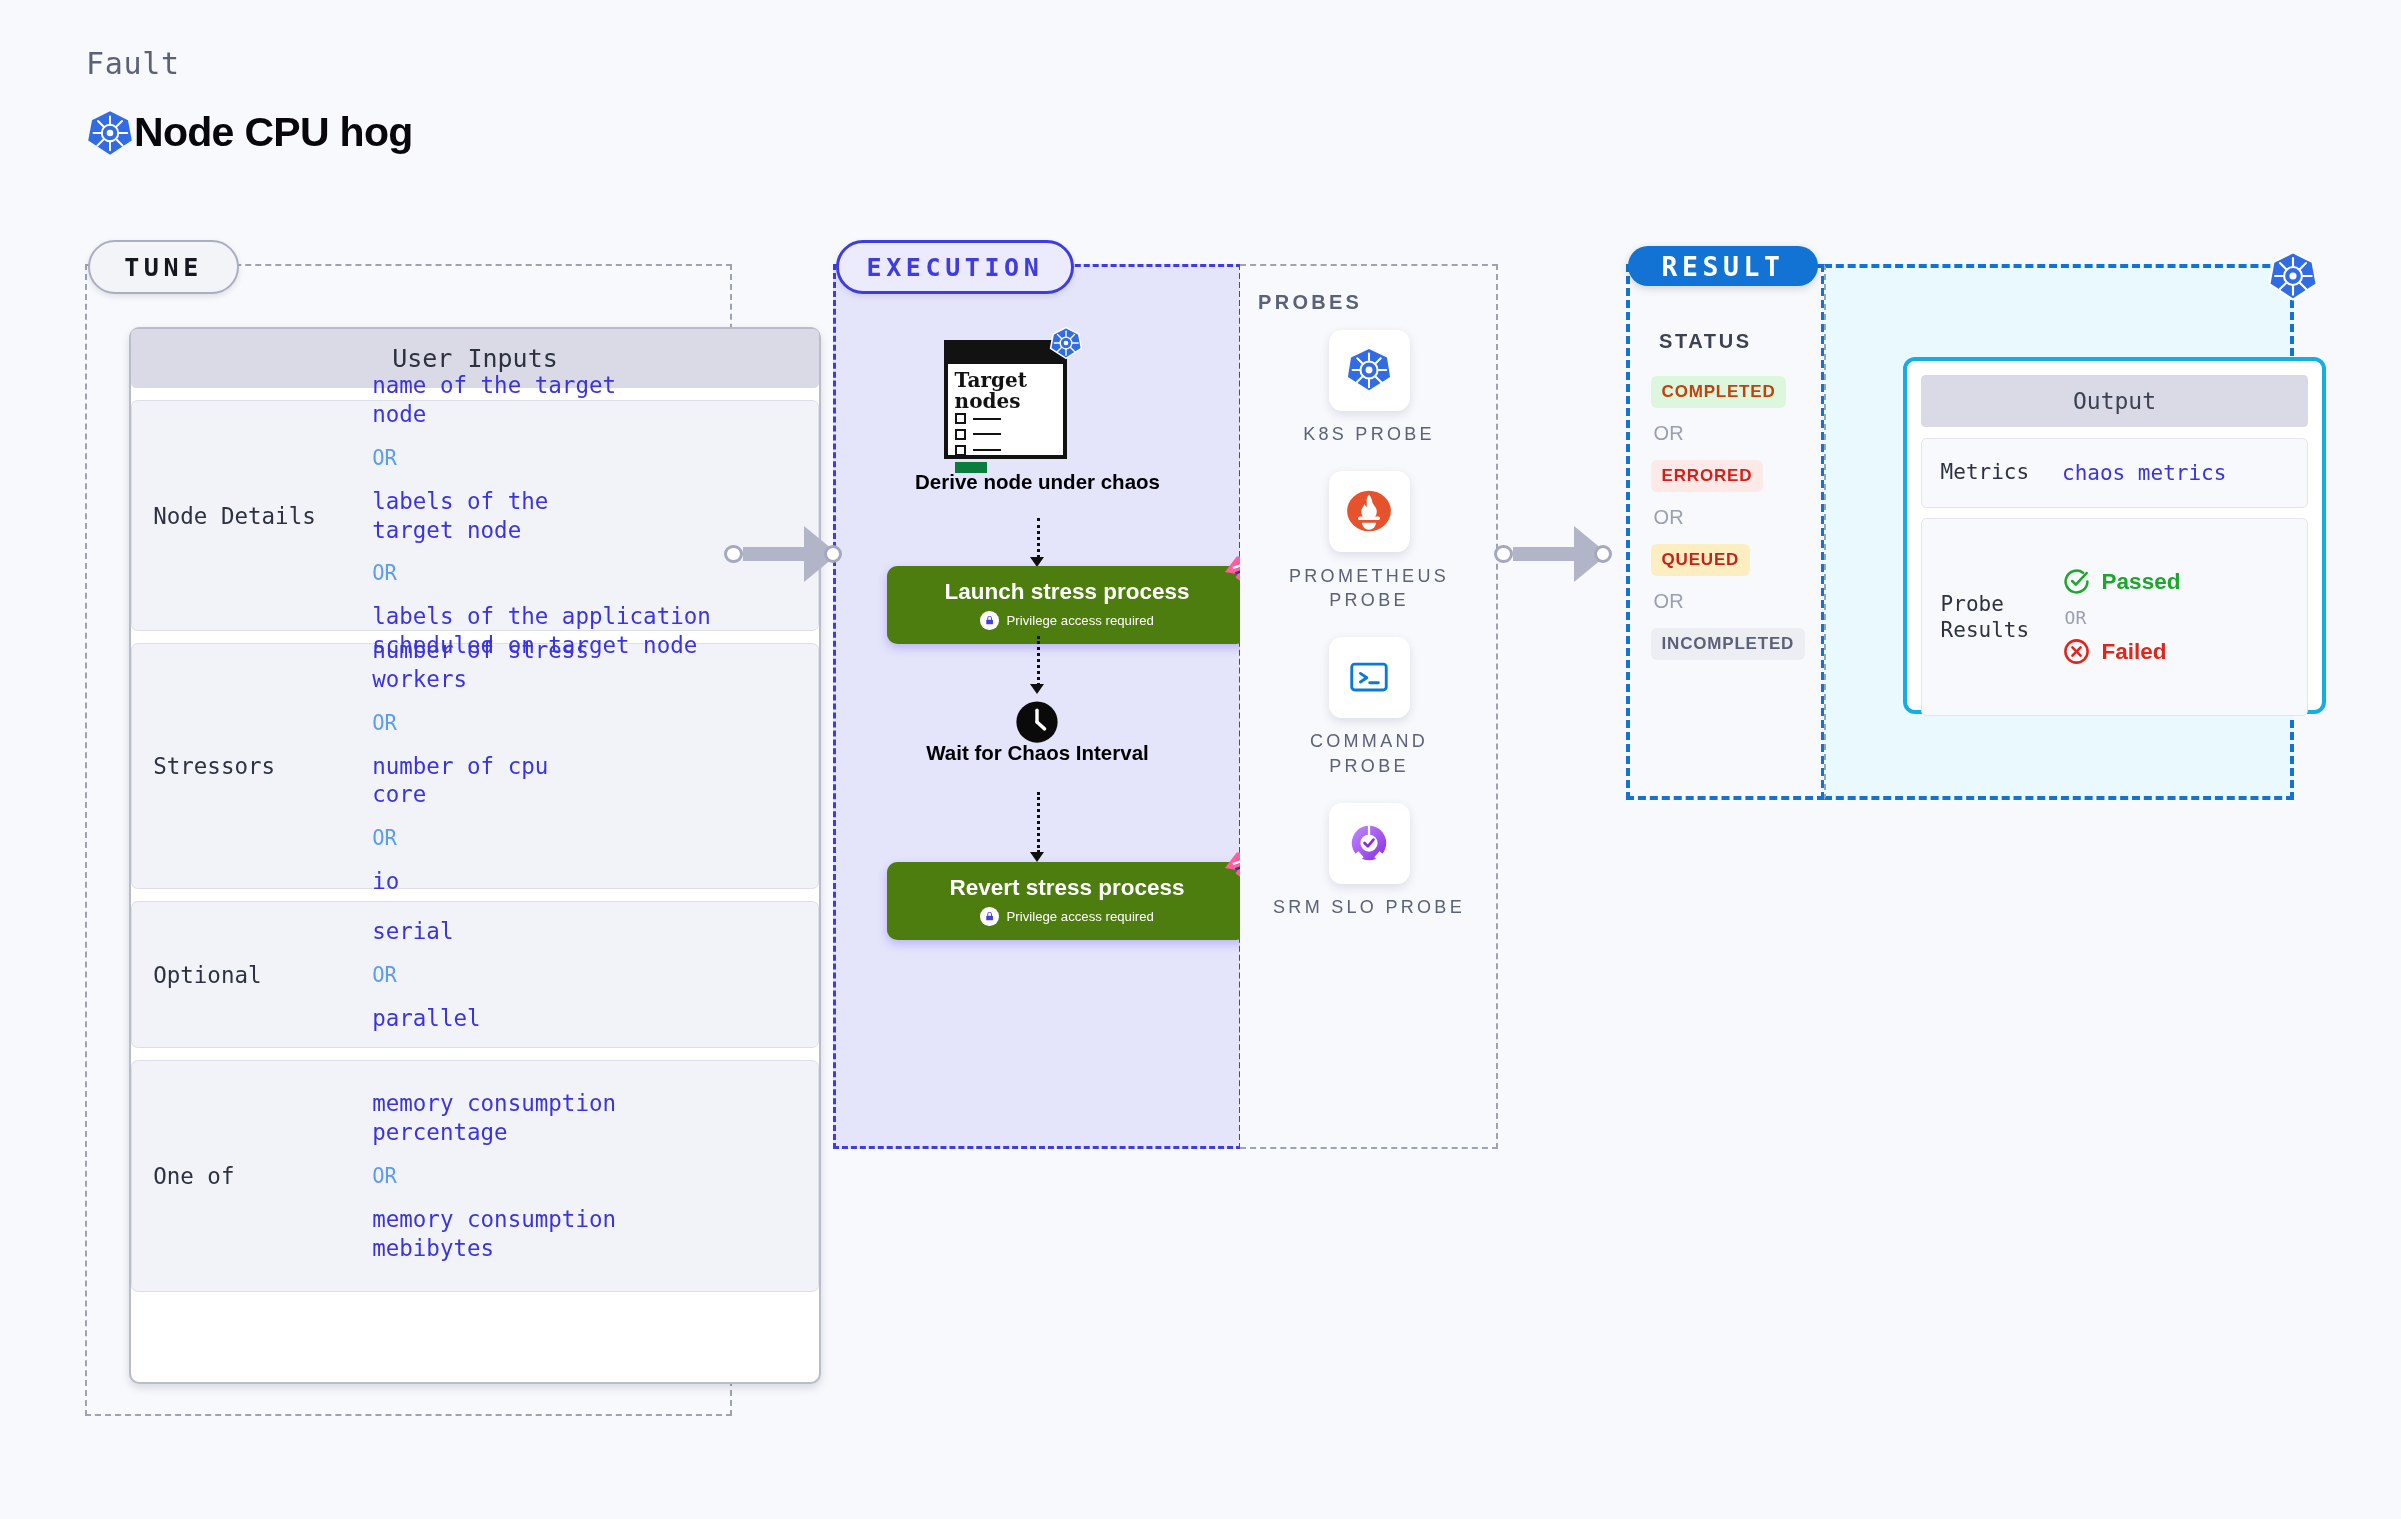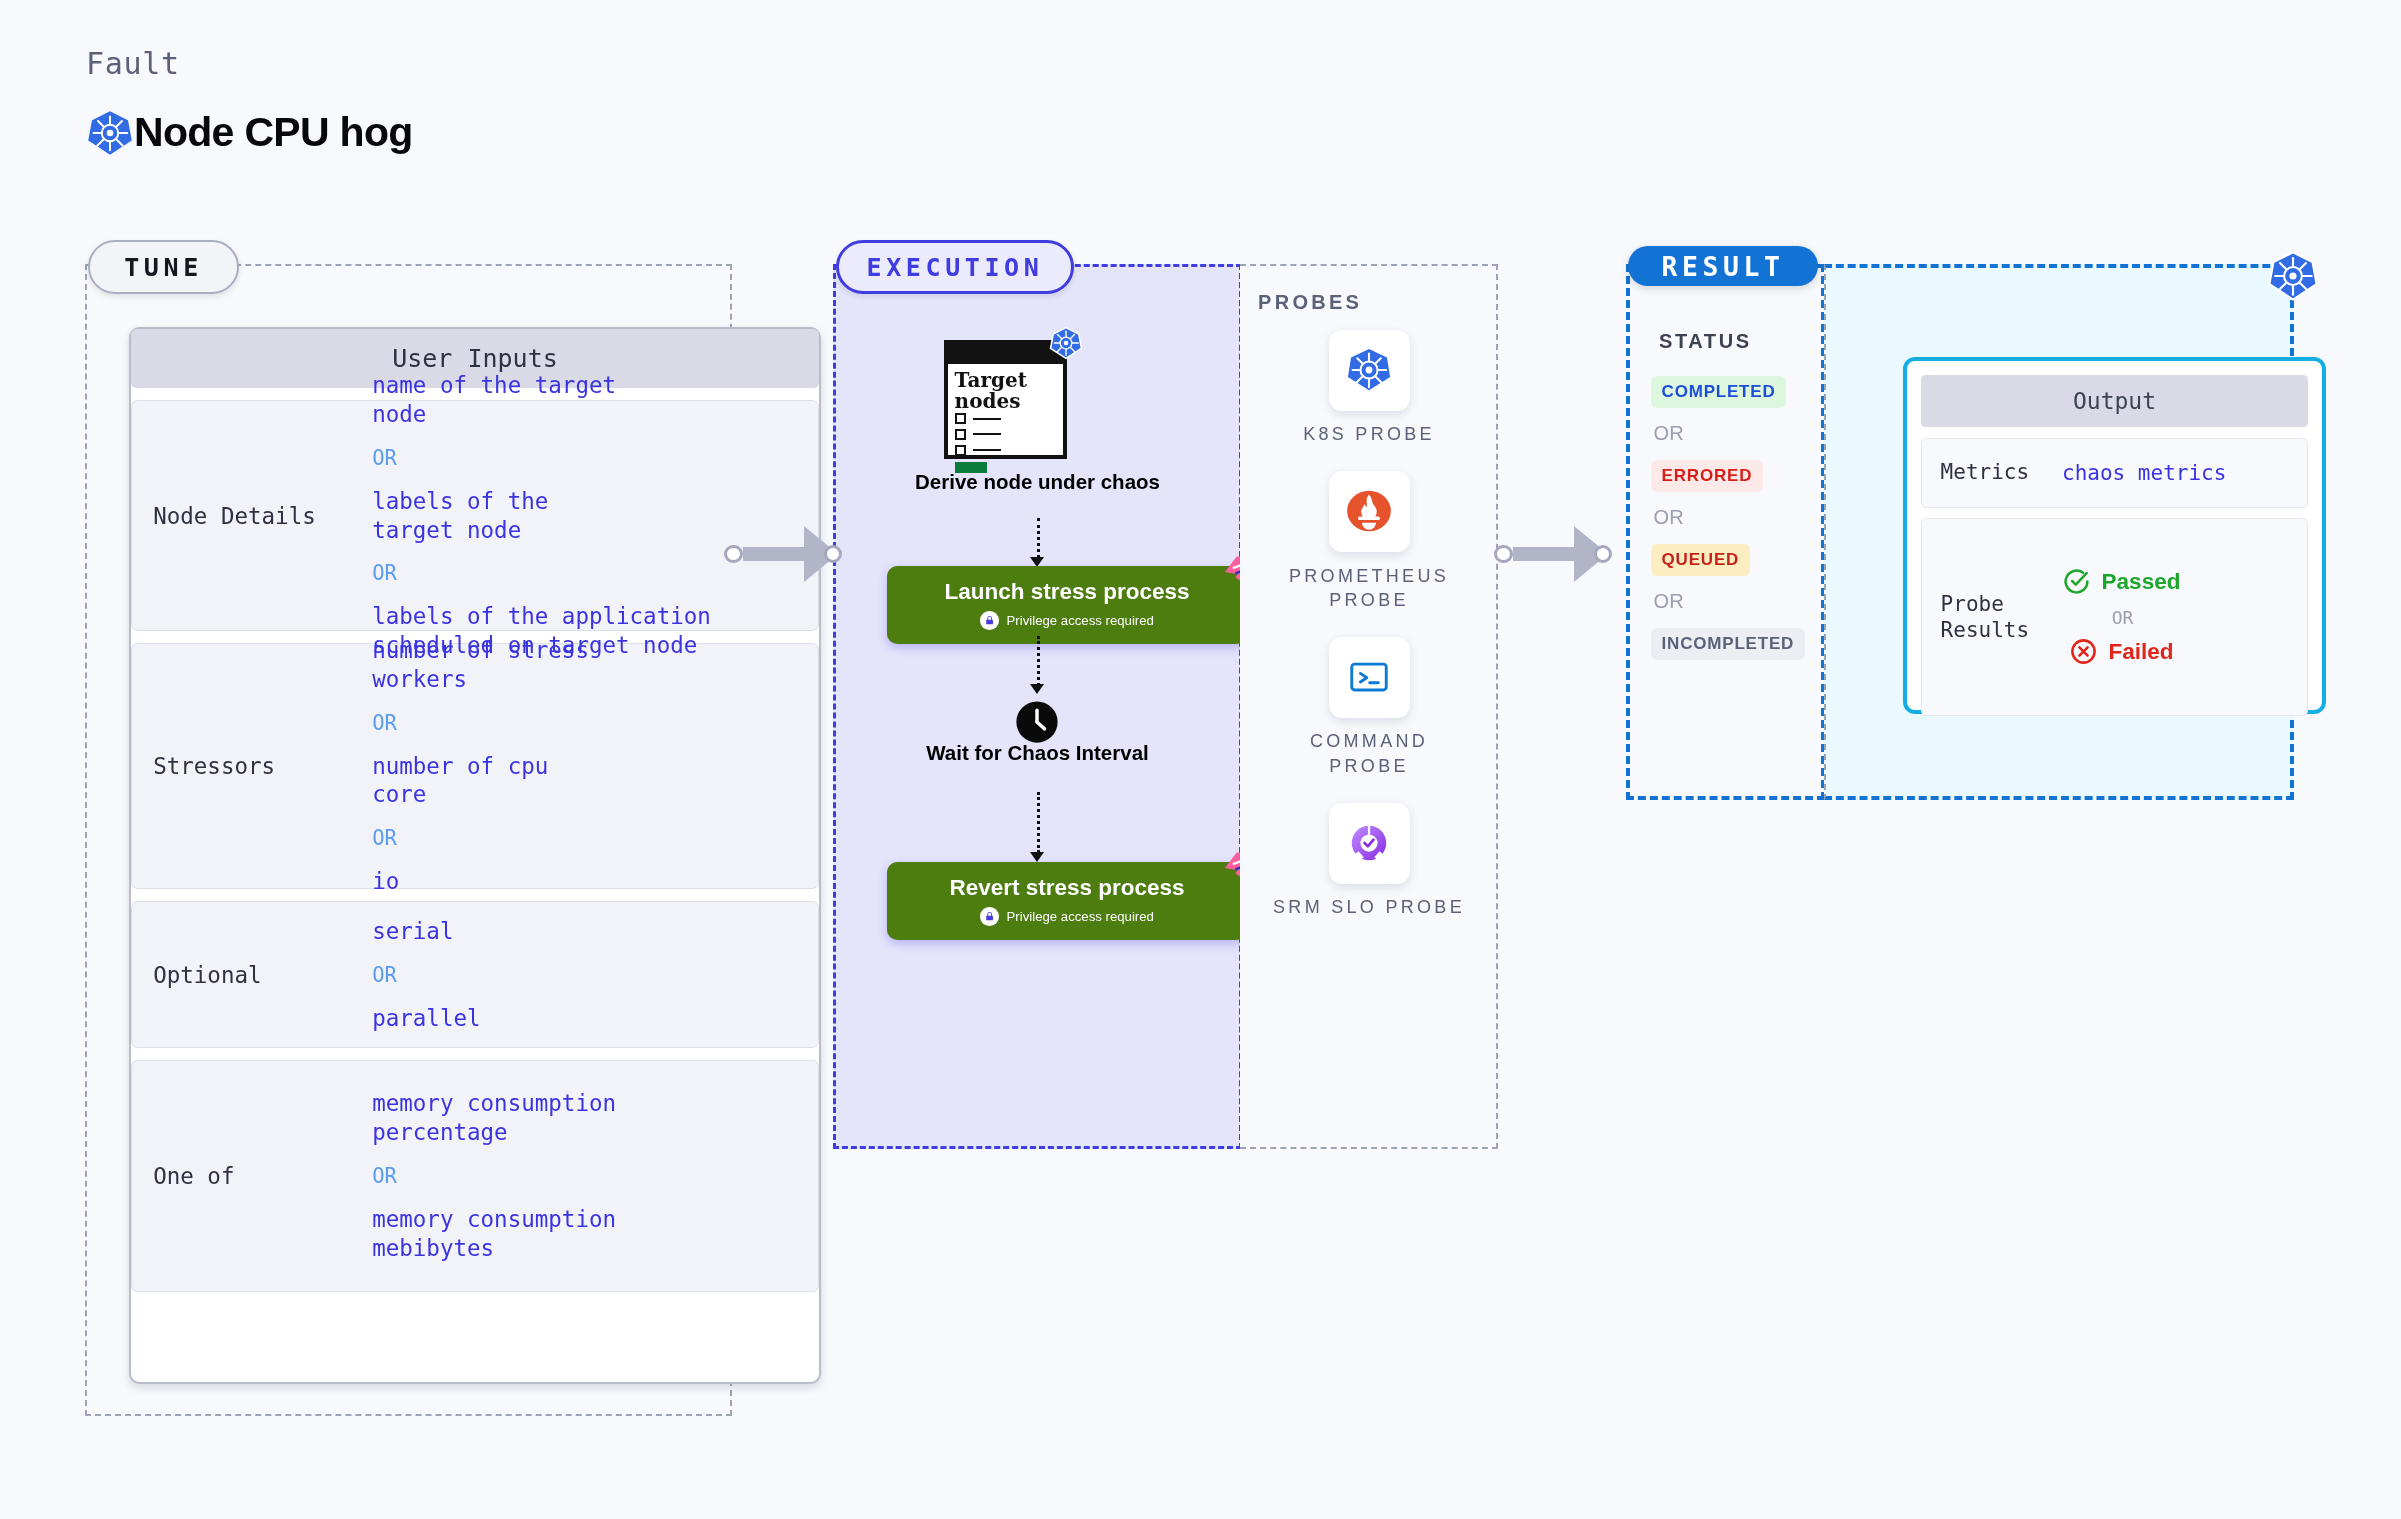--- a/index.html
+++ b/index.html
@@ -149,21 +149,21 @@
   .out-card { position: absolute; left: 1903px; top: 357px; width: 423px; height: 357px;
     background: #fff; border: 4.6px solid #14aee3; border-radius: 12px; padding: 14px; }
   .out-head { height: 52px; background: #d9dae6; border-radius: 4.6px;
     display: flex; align-items: center; justify-content: center;
     font-family: "DejaVu Sans Mono", monospace; font-size: 23px; color: #3c4251; }
   .out-row { margin-top: 10.6px; border: 1.3px solid #e2e5ed; border-radius: 5.3px;
     background: #f8f9fc; display: flex; align-items: center; padding: 13.2px 8px; }
   .out-label { font-family: "DejaVu Sans Mono", monospace; font-size: 21px; color: #2d3240;
     width: 132px; flex: 0 0 132px; padding-left: 10.6px; line-height: 1.25; white-space: pre-line; }
   .out-metric-val { font-family: "DejaVu Sans Mono", monospace; font-size: 21px; color: #3b33e0; }
-  .out-pr { display: flex; flex-direction: column; gap: 9.2px; align-items: center; }
+  .out-pr { display: flex; flex-direction: column; gap: 9.2px; }
   .pr-line { display: flex; align-items: center; gap: 10.6px; }
   .pr-text { font-size: 22.5px; font-weight: bold; }
   .pr-pass { color: #1ca72c; }
   .pr-fail { color: #e0261b; }
   .pr-or { font-family: "DejaVu Sans Mono", monospace; font-size: 18px; color: #9aa0b0; margin-left: 2.6px; }
   .r-metrics { height: 70px; }
   .r-probe { height: 198px; }
 
   
   .conn { position: absolute; height: 42px; display: flex; align-items: center; }
@@ -484,21 +484,21 @@
         <line x1="16" y1="16" x2="24" y2="24"></line>
           <line x1="40" y1="40" x2="49" y2="49"></line>
         <line x1="48" y1="16" x2="40" y2="24"></line>
           <line x1="24" y1="40" x2="15" y2="49"></line>
       </g>
     </svg>
   </span>
 
   <div class="status-col">
     <div class="status-head">STATUS</div>
-    <div><span class="badge" style="background:#ddf6de;color:#1d4ed8">COMPLETED</span></div>
+    <div><span class="badge" style="background:#ddf6de;color:#c2410c">COMPLETED</span></div>
     <div class="or-sep">OR</div>
     <div><span class="badge" style="background:#fde9e8;color:#d61f19">ERRORED</span></div>
     <div class="or-sep">OR</div>
     <div><span class="badge" style="background:#fdeec1;color:#c4211c">QUEUED</span></div>
     <div class="or-sep">OR</div>
     <div><span class="badge" style="background:#eceef4;color:#5b6178">INCOMPLETED</span></div>
   </div>
 
   <div class="out-card">
     <div class="out-head">Output</div>

